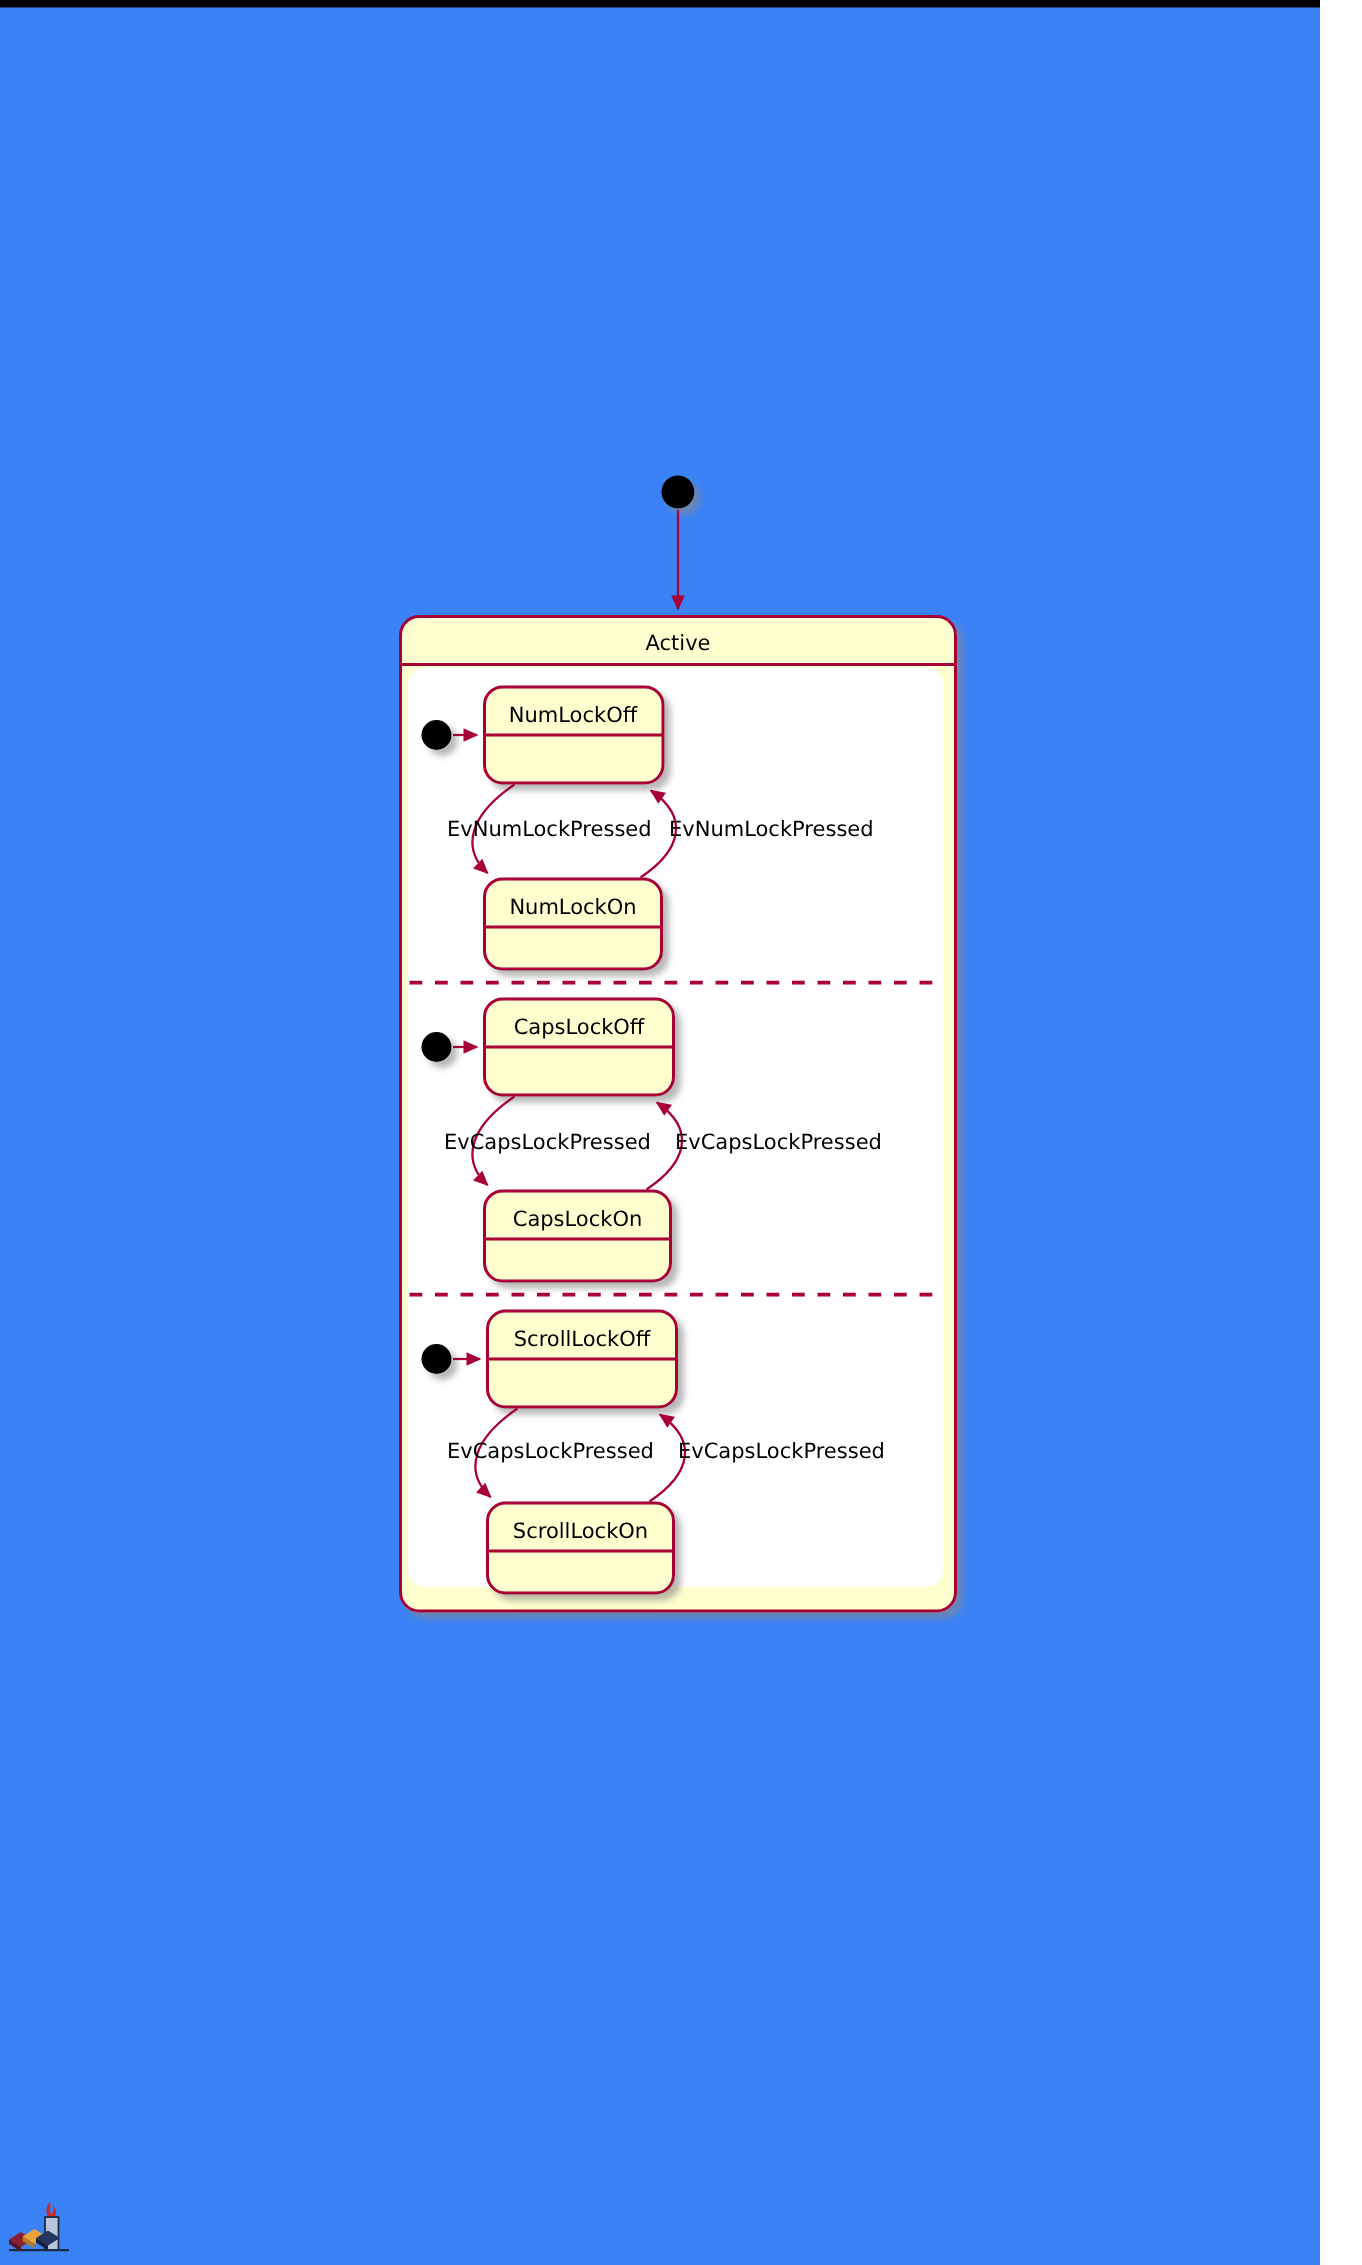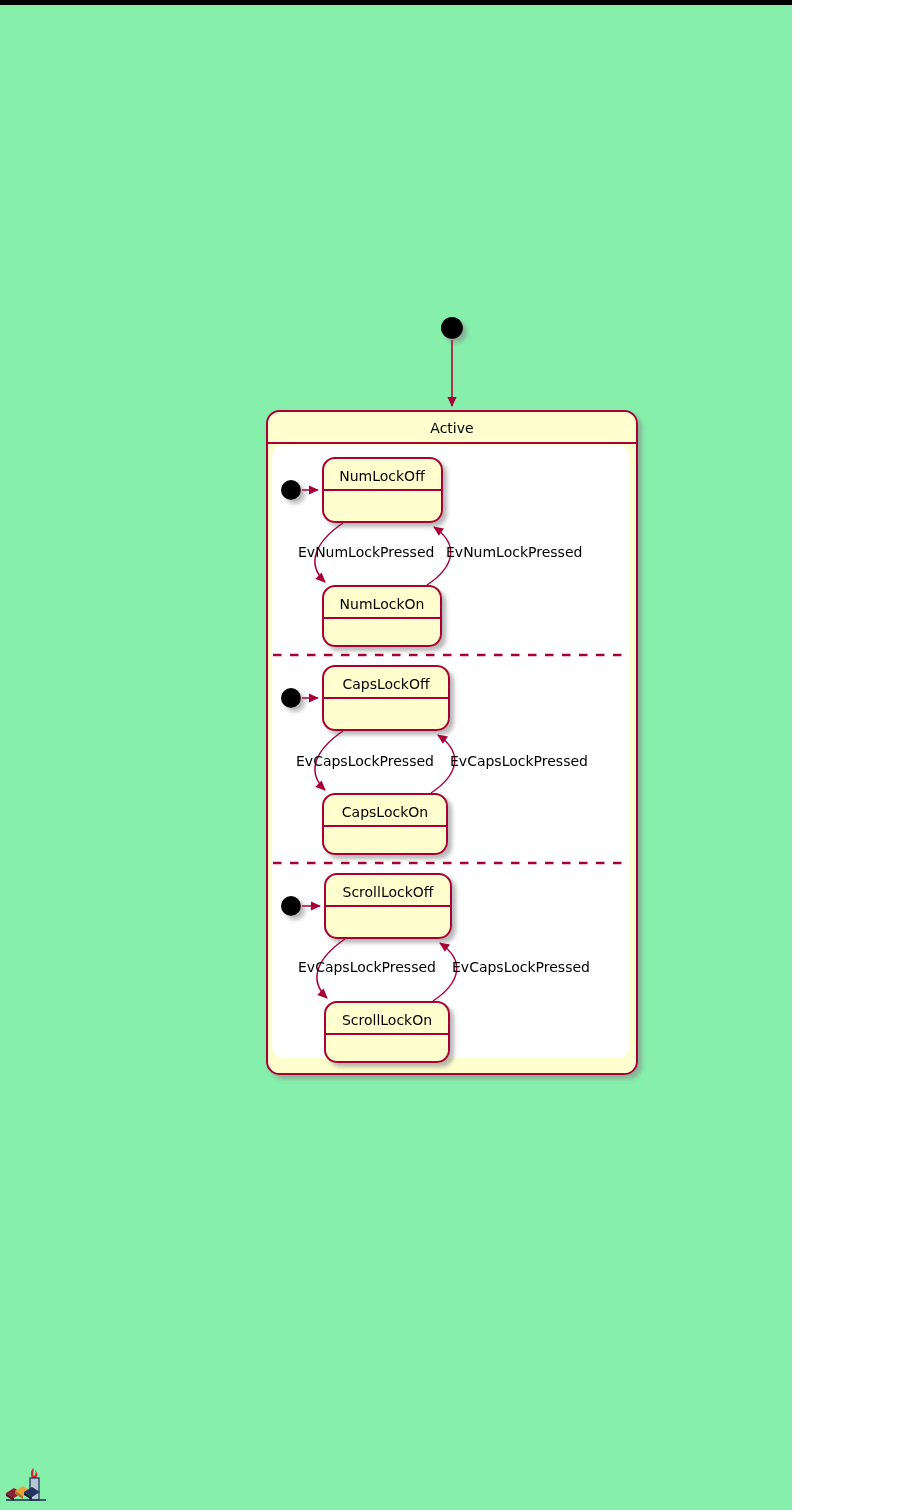--- a/index.html
+++ b/index.html
@@ -1,20 +1,20 @@
 <!DOCTYPE html>
 <html><head>
 <meta charset="utf-8">
 <style>
   html, body { margin: 0; padding: 0; background: #ffffff; }
   #page {
     position: relative;
-    width: 792px;
+    width: 880px;
     height: 1510px;
-    background: #86efac;
+    background: #3b82f6;
     overflow: hidden;
     font-family: "DejaVu Sans", "Liberation Sans", sans-serif;
   }
   #topbar {
     position: absolute;
     left: 0; top: 0;
     width: 908px; height: 5px;
     background: #000000;
   }
   #diagram-svg { position: absolute; left: 0; top: 0; }

